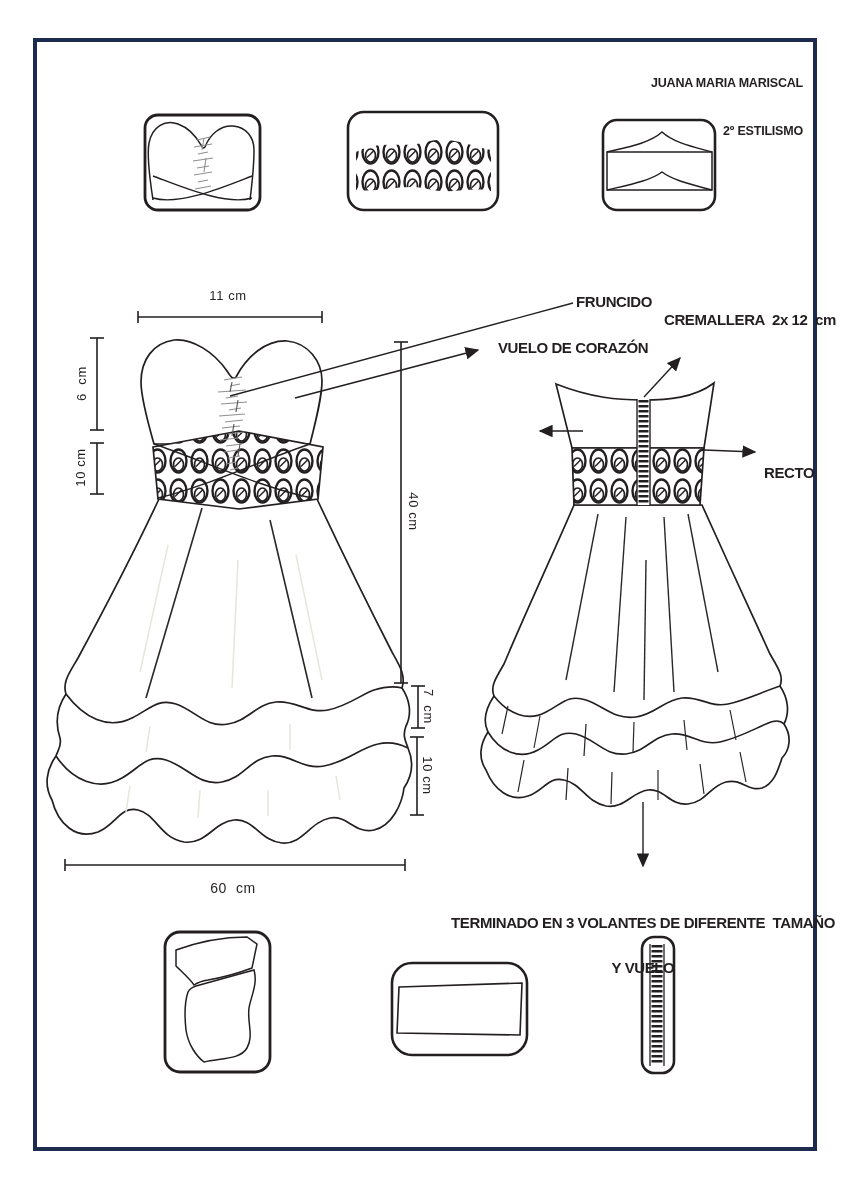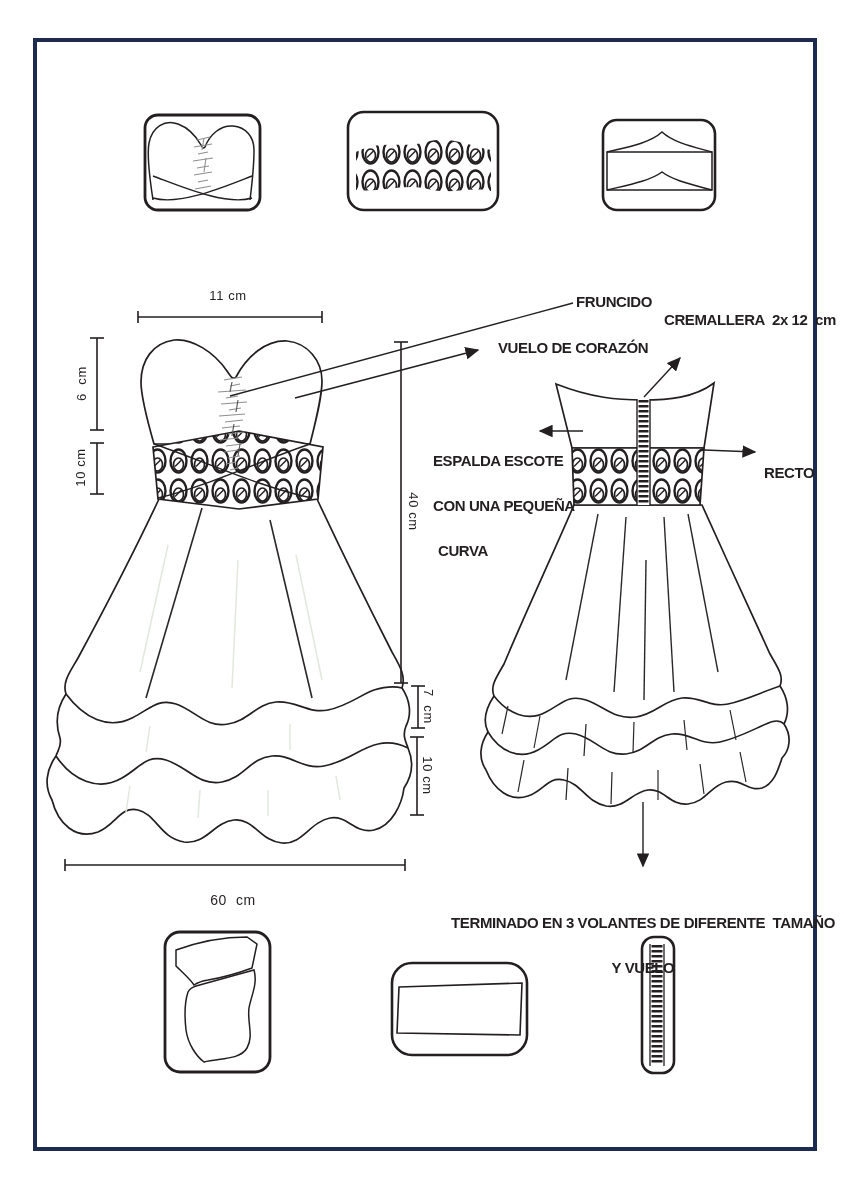--- a/index.html
+++ b/index.html
@@ -250,39 +250,38 @@
     <g stroke="#231f20" stroke-width="1.4" fill="none">
       <line x1="230" y1="396" x2="573" y2="303"></line>
       <line x1="295" y1="398" x2="478" y2="350" marker-end="url(#arr)"></line>
       <line x1="644" y1="397" x2="680" y2="358" marker-end="url(#arr)"></line>
       <line x1="583" y1="431" x2="540" y2="431" marker-end="url(#arr)"></line>
       <line x1="704" y1="450" x2="755" y2="452" marker-end="url(#arr)"></line>
       <line x1="643" y1="802" x2="643" y2="866" marker-end="url(#arr)"></line>
     </g>
   </svg>
 
+  <div class="txt hdr" style="right:39px;top:43px;">
+    <div>JUANA MARIA MARISCAL</div>
+    <div>2º ESTILISMO</div>
+  </div>
 
   <div class="txt lab" style="left:576px;top:294px;">FRUNCIDO</div>
   <div class="txt lab" style="left:498px;top:340px;">VUELO DE CORAZÓN</div>
   <div class="txt lab" style="left:664px;top:312px;">CREMALLERA  2x 12  cm</div>
 
-  <div class="txt lab" style="left:433px;top:423px;">
-    <div>ESPALDA ESCOTE</div>
-    <div>CON UNA PEQUEÑA</div>
-    <div style="padding-left:5px;">CURVA</div>
-  </div>
 
   <div class="txt lab" style="left:764px;top:445px;margin-top:20px;">RECTO</div>
 
   <div class="txt lab center" style="left:421px;top:885px;width:444px;">
     <div>TERMINADO EN 3 VOLANTES DE DIFERENTE  TAMAÑO</div>
     <div>Y VUELO</div>
   </div>
 
   <div class="txt dim" style="left:198px;top:288px;width:60px;">11 cm</div>
   <div class="txt dim rotl" style="left:55px;top:376px;width:52px;">6  cm</div>
   <div class="txt dim rotl" style="left:54px;top:460px;width:52px;">10 cm</div>
   <div class="txt dim rotr" style="left:386px;top:504px;width:54px;">40 cm</div>
   <div class="txt dim rotr" style="left:403px;top:699px;width:50px;">7  cm</div>
   <div class="txt dim rotr" style="left:402px;top:768px;width:50px;">10 cm</div>
-  <div class="txt dim" style="left:183px;top:880px;width:100px;font-size:14px;margin-top:12px;">60  cm</div>
+  <div class="txt dim" style="left:183px;top:880px;width:100px;font-size:14px;">60  cm</div>
 
 </div>
 
 </body></html>

